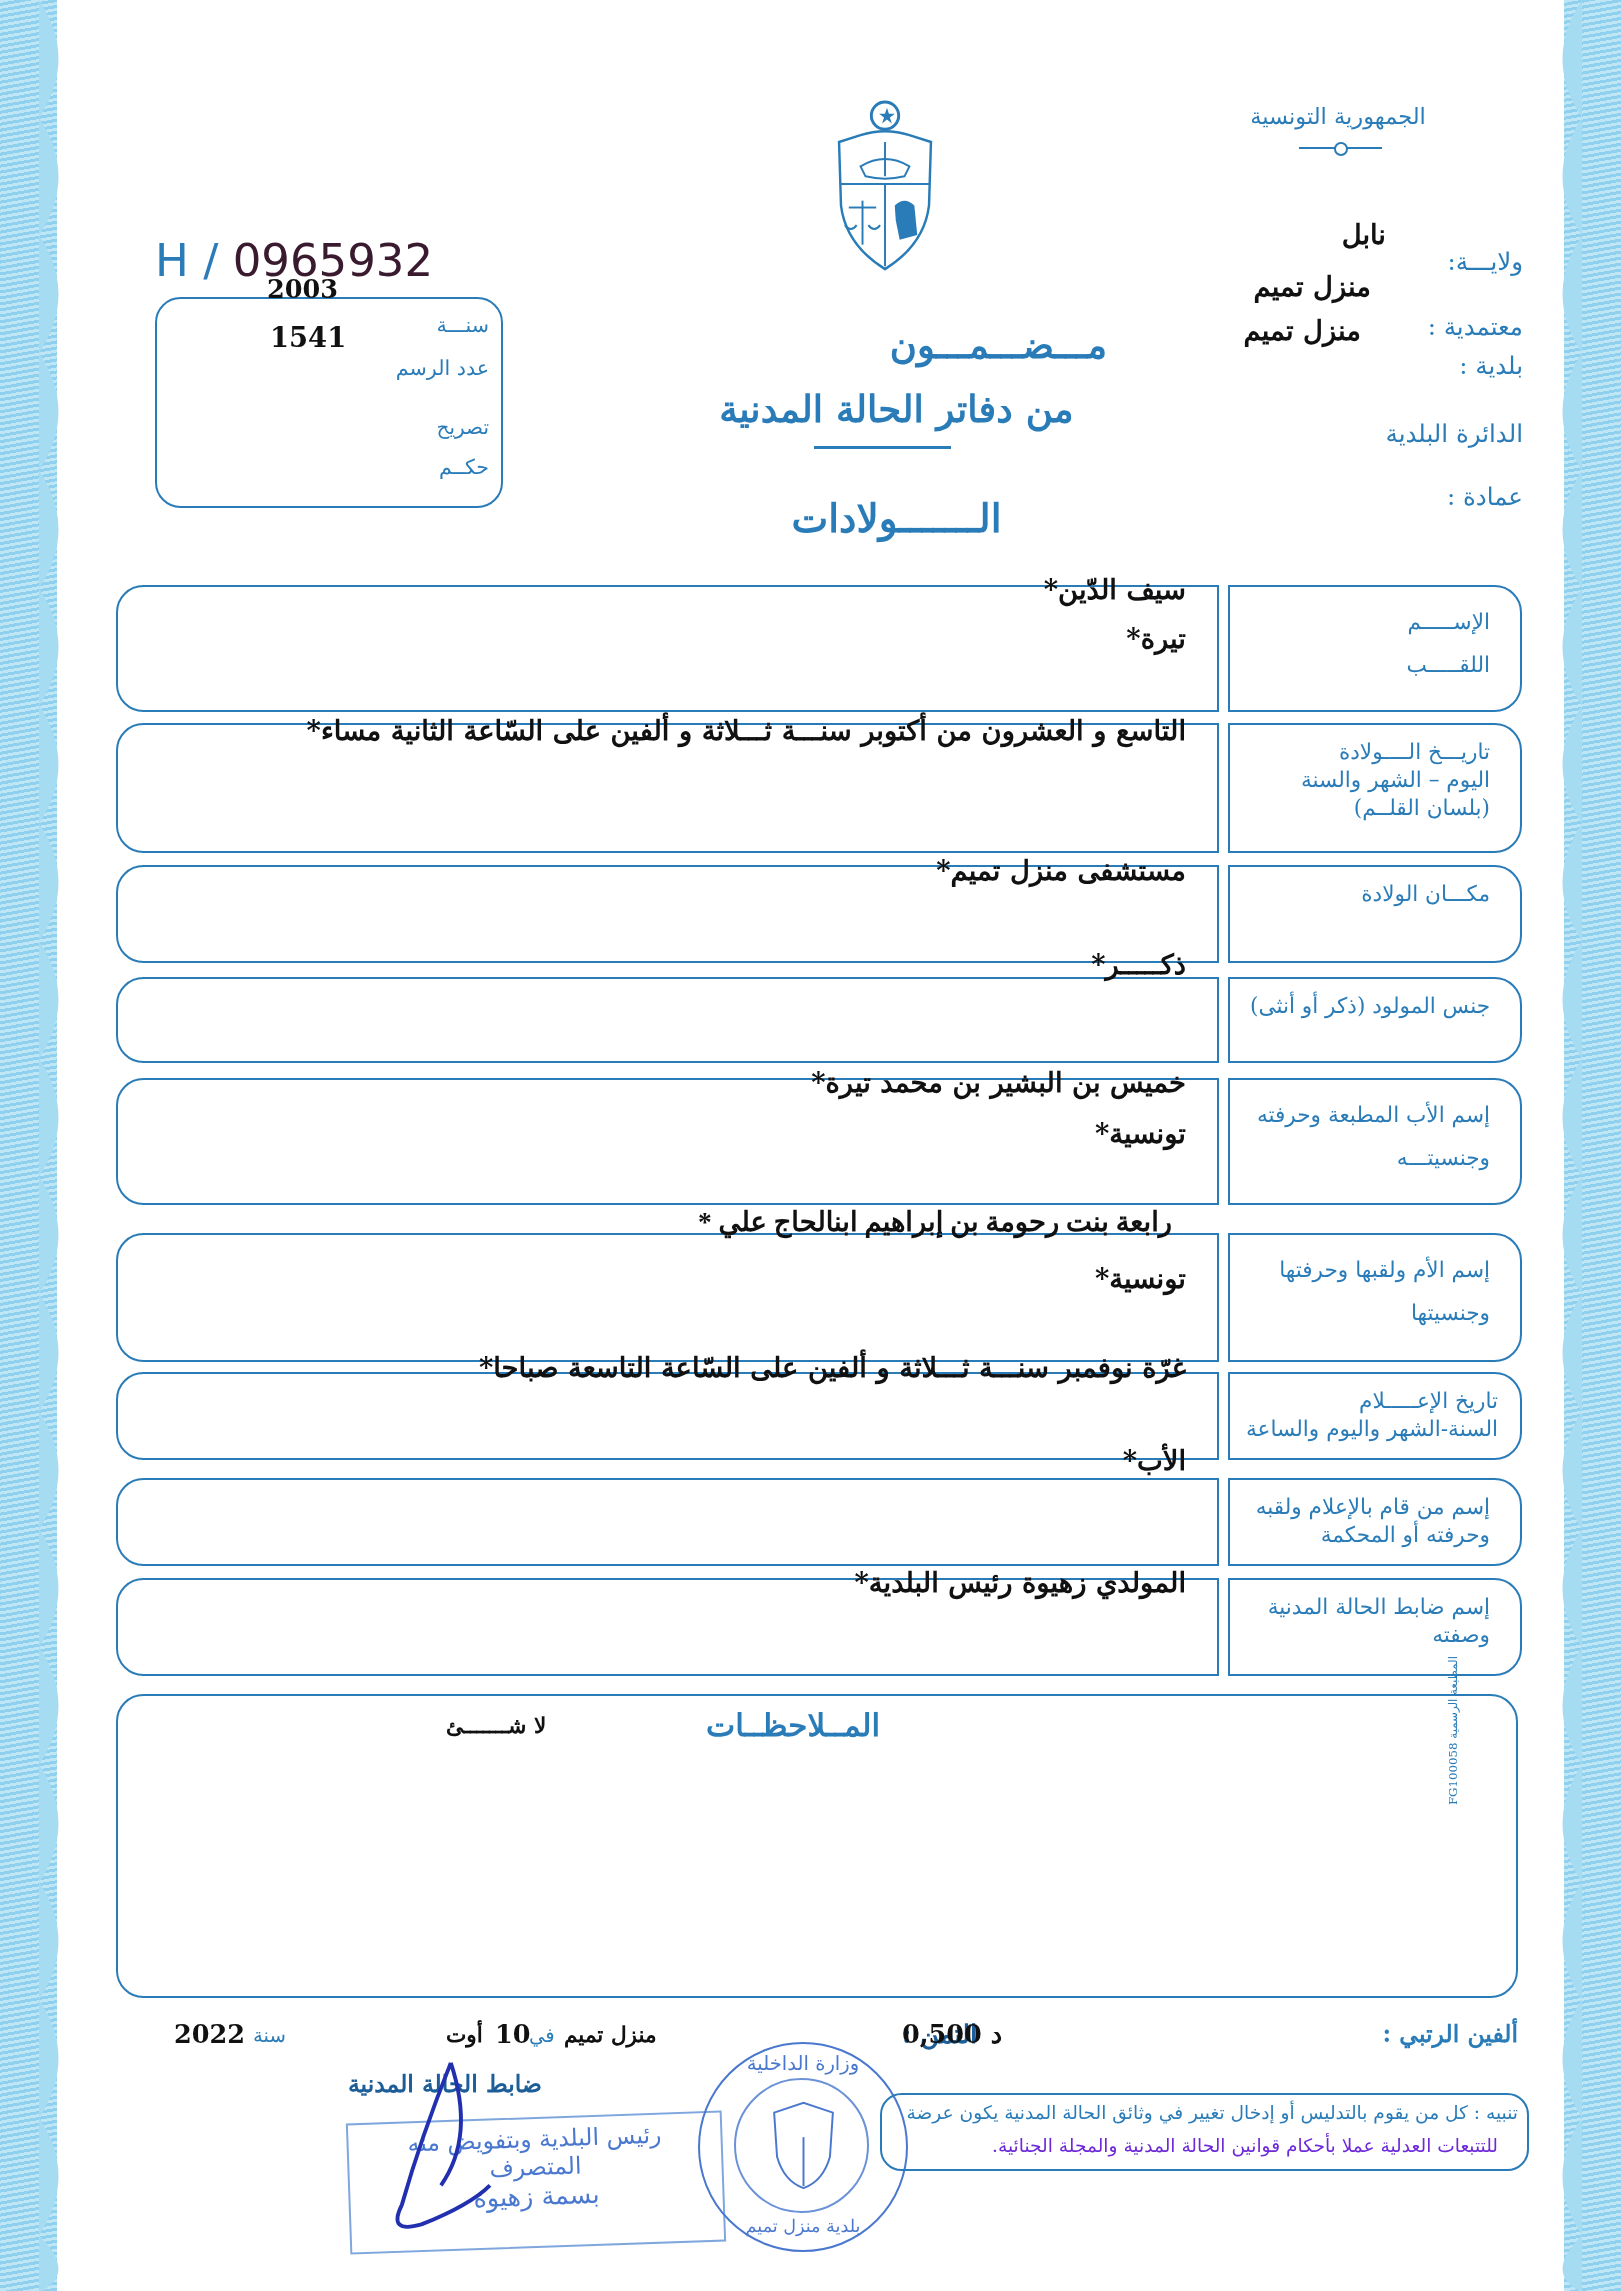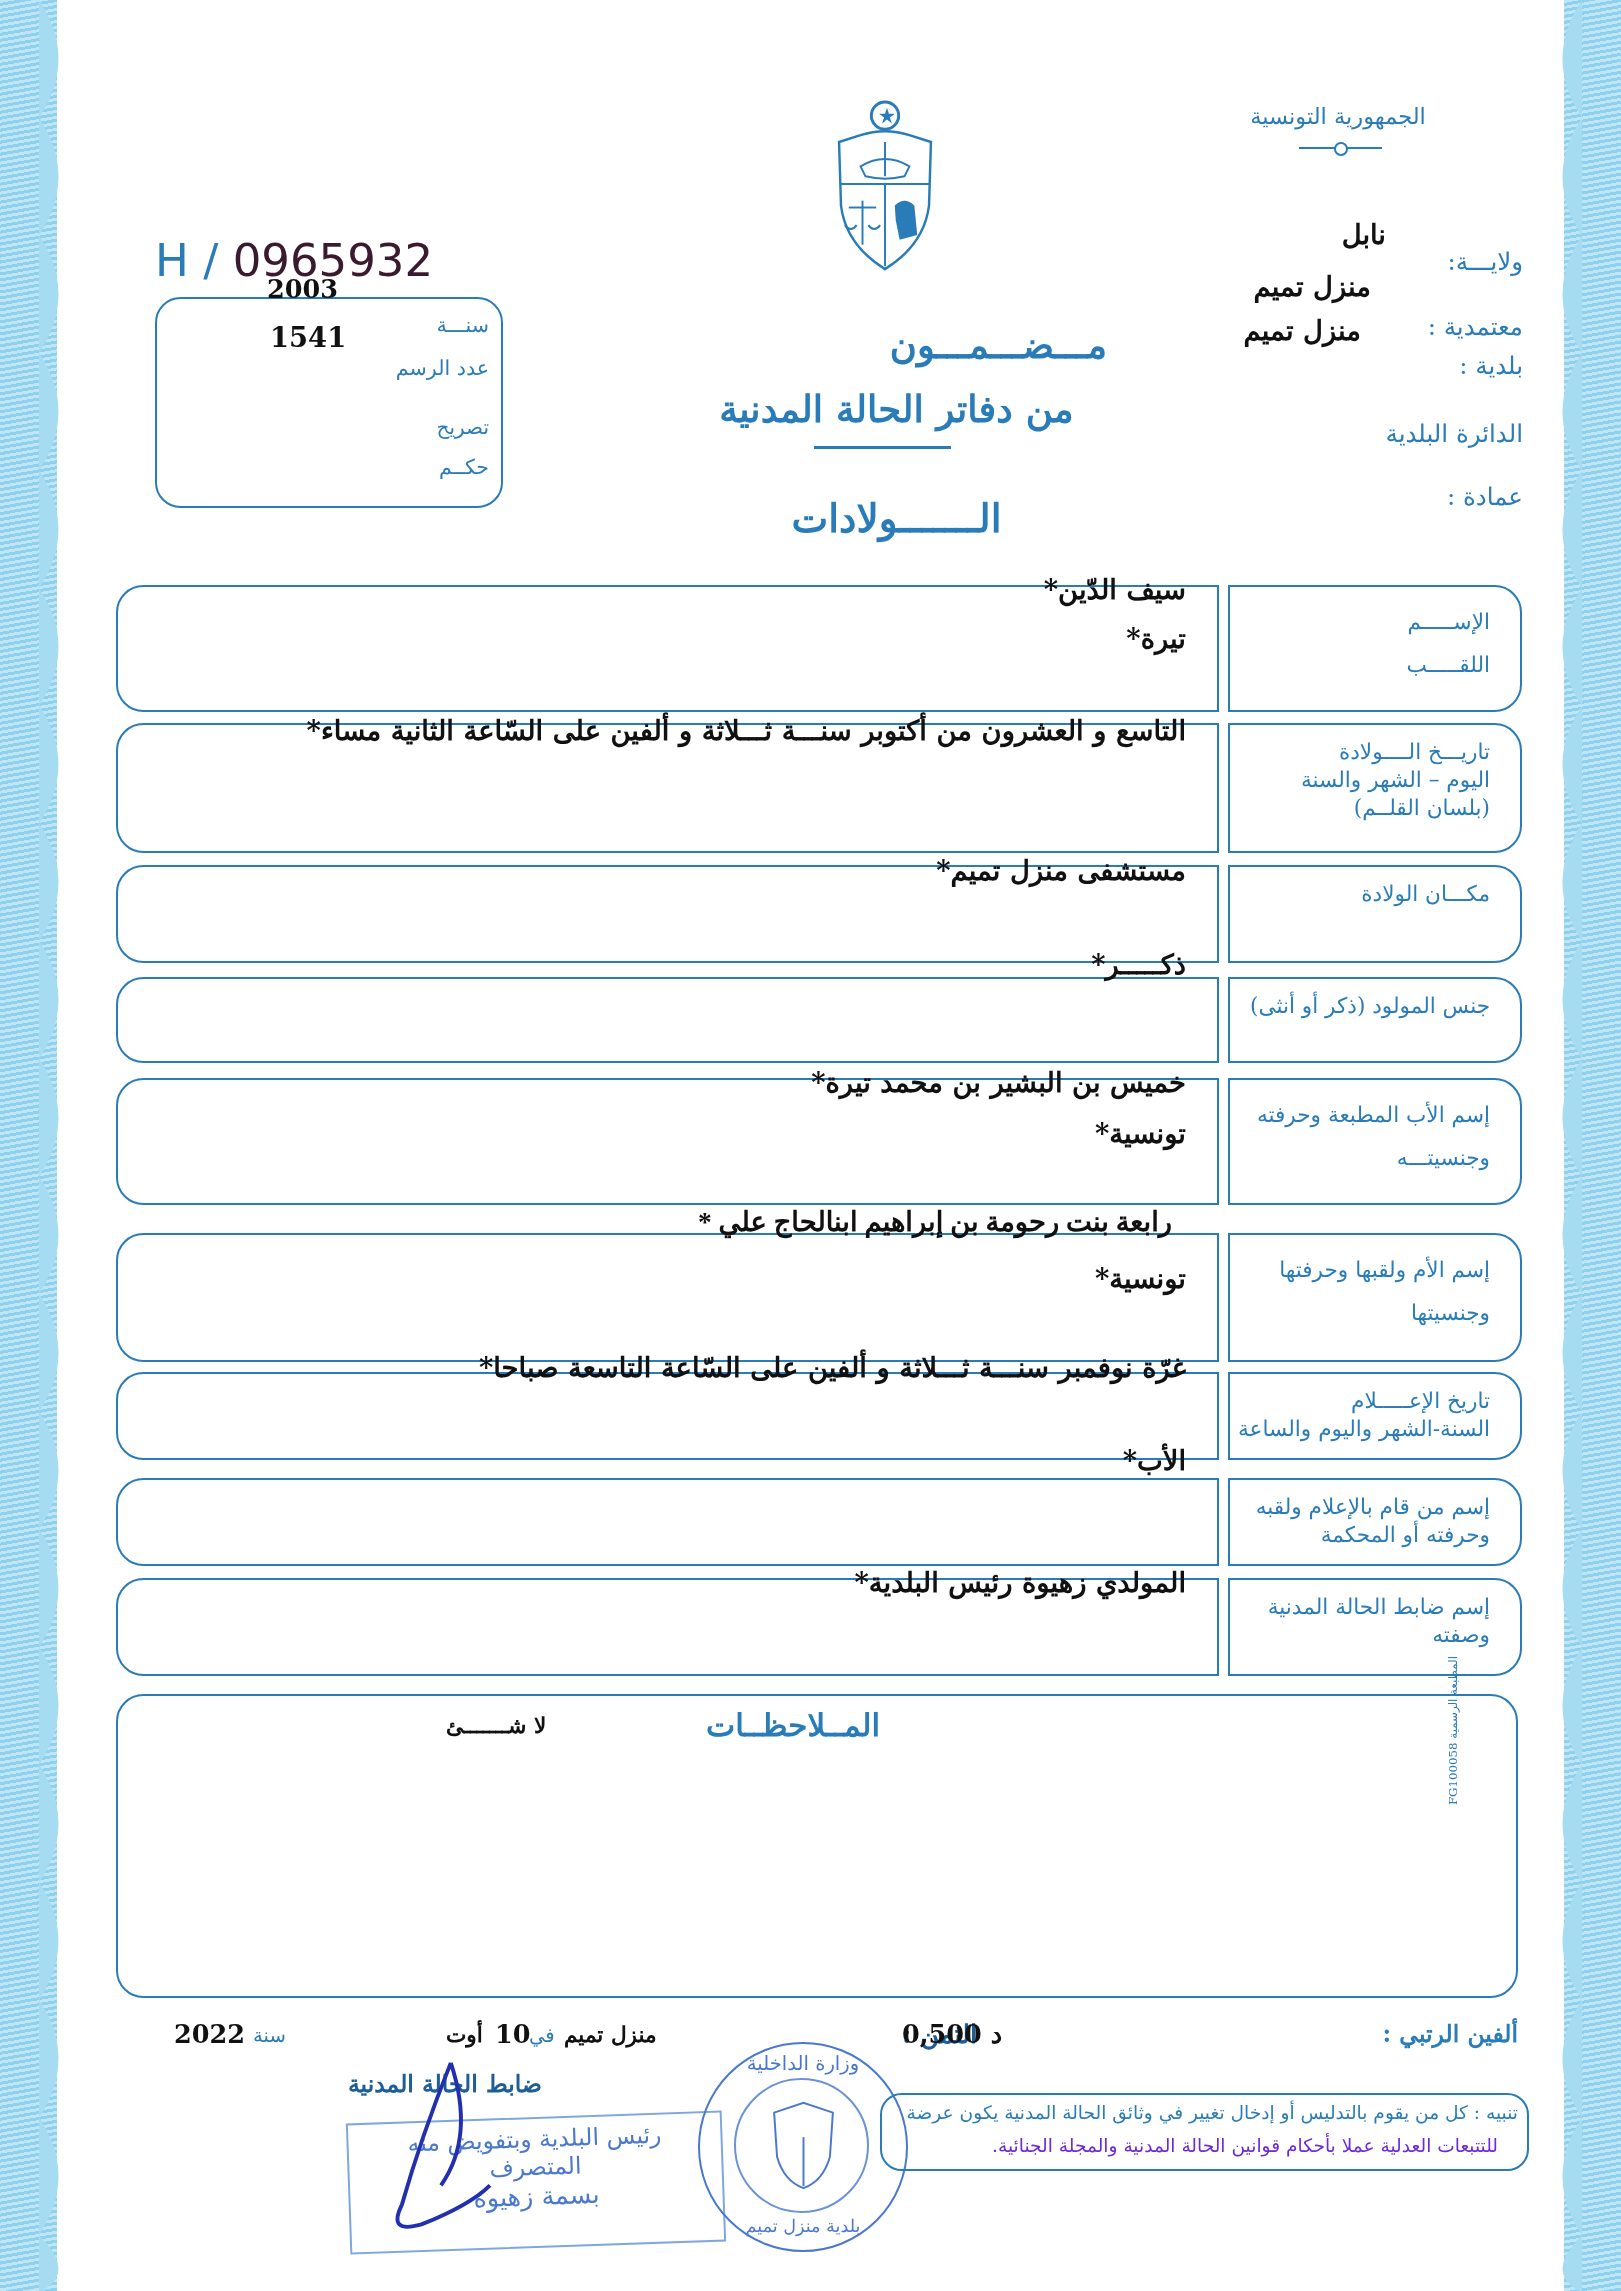--- a/index.html
+++ b/index.html
@@ -118,21 +118,21 @@
     <div class="box lbox" style="left: 116px; top: 1233px; width: 1103px; height: 129px; border-radius: 27.4px 0px 0px 27.4px;"></div>
     <div class="box rbox" style="left: 1228px; top: 1233px; width: 294px; height: 129px;"></div>
     <div class="abs lbl" style="right: 131px; top: 1248px; width: 265px; font-size: 21.6px; line-height: 2;">
       <div>إسم الأم ولقبها وحرفتها</div>
       <div>وجنسيتها</div>
     </div>
     <div class="abs val" style="right: 449px; top: 1206px; font-family: Liberation Serif, serif;">رابعة بنت رحومة بن إبراهيم  ابنالحاج علي *</div>
     <div class="abs val" style="right: 435px; top: 1262px;">تونسية*</div>
     <div class="box lbox" style="left: 116px; top: 1372px; width: 1103px; height: 88px; border-radius: 27.4px 0px 0px 27.4px;"></div>
     <div class="box rbox" style="left: 1228px; top: 1372px; width: 294px; height: 88px;"></div>
-    <div class="abs lbl" style="right: 131px; top: 1387px; width: 265px; font-size: 21.6px; line-height: 1.3;">
+    <div class="abs lbl" style="right: 123px; top: 1387px; width: 265px; font-size: 21.6px; line-height: 1.3;">
       <div>تاريخ  الإعـــــلام</div>
       <div>السنة-الشهر واليوم والساعة</div>
     </div>
     <div class="abs val" style="right: 435px; top: 1351px;">غرّة نوفمبر سنـــة ثـــلاثة و ألفين  على السّاعة التاسعة صباحا*</div>
     <div class="box lbox" style="left: 116px; top: 1478px; width: 1103px; height: 88px; border-radius: 27.4px 0px 0px 27.4px;"></div>
     <div class="box rbox" style="left: 1228px; top: 1478px; width: 294px; height: 88px;"></div>
     <div class="abs lbl" style="right: 131px; top: 1493px; width: 265px; font-size: 21.6px; line-height: 1.3;">
       <div>إسم من قام بالإعلام ولقبه</div>
       <div>وحرفته أو المحكمة</div>
     </div>

